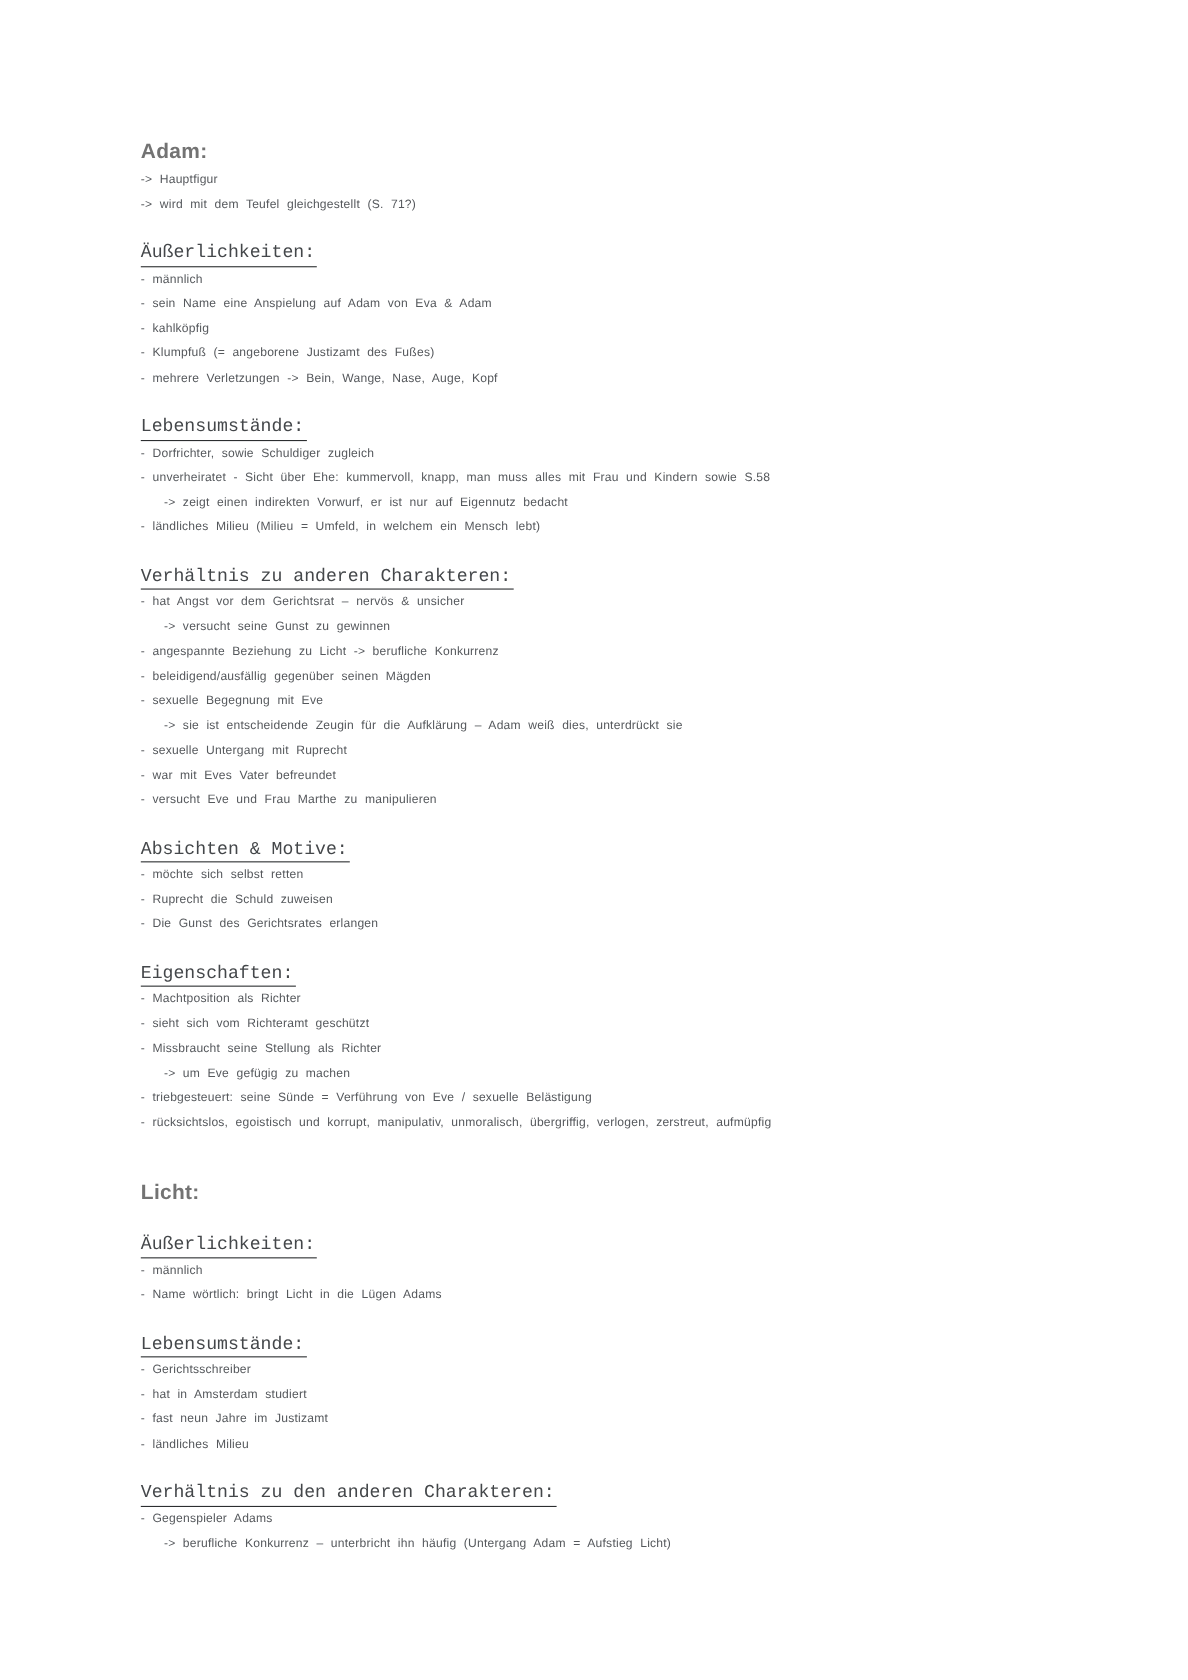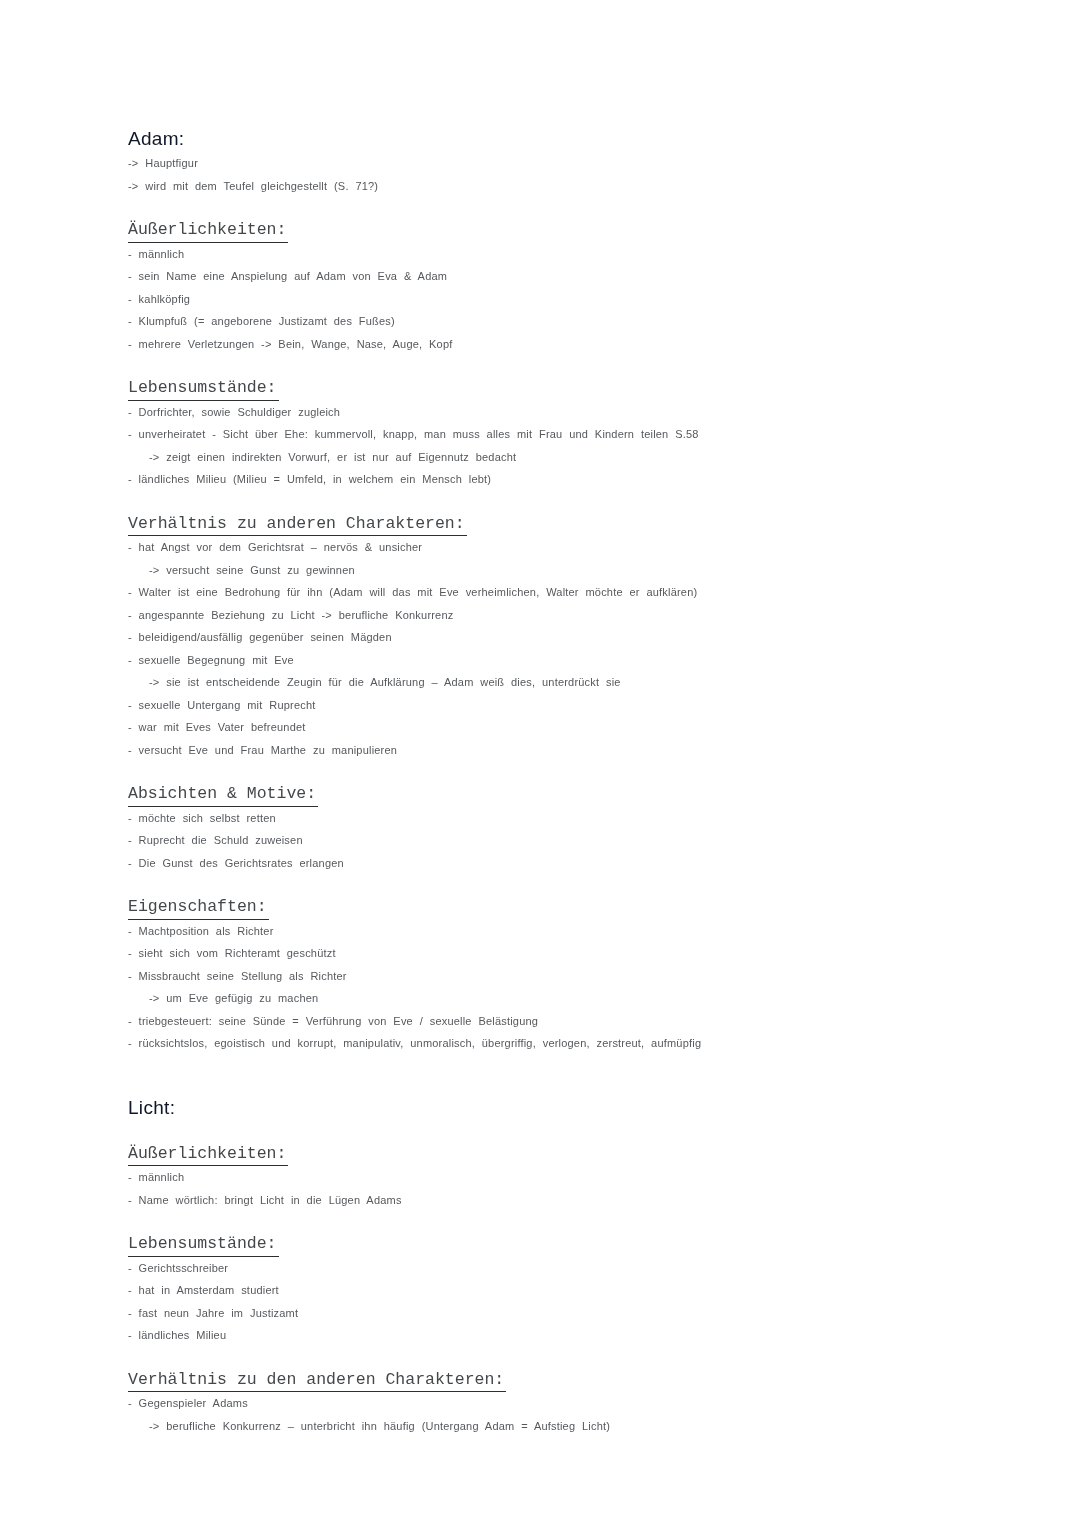--- a/index.html
+++ b/index.html
@@ -27,22 +27,22 @@
     letter-spacing: 0.2px;
     word-spacing: 3.5px;
     white-space: nowrap;
   }
   .sub {
     padding-left: 21px;
   }
   .char-title {
     font-size: 19px;
     line-height: 26px;
-    font-weight: normal;
-    color: #0f172a;
+    font-weight: bold;
+    color: #737373;
     letter-spacing: 0.3px;
   }
   .char-block + .char-block {
     margin-top: 40px;
   }
   .section {
     margin-top: 22px;
   }
   .section-heading {
     font-size: 16.5px;
@@ -73,30 +73,29 @@
       <div class="line">- männlich</div>
       <div class="line">- sein Name eine Anspielung auf Adam von Eva &amp; Adam</div>
       <div class="line">- kahlköpfig</div>
       <div class="line">- Klumpfuß (= angeborene Justizamt des Fußes)</div>
       <div class="line">- mehrere Verletzungen -&gt; Bein, Wange, Nase, Auge, Kopf</div>
     </div>
 
     <div class="section">
       <div class="section-heading"><span class="u">Lebensumstände:</span></div>
       <div class="line">- Dorfrichter, sowie Schuldiger zugleich</div>
-      <div class="line">- unverheiratet - Sicht über Ehe: kummervoll, knapp, man muss alles mit Frau und Kindern teilen S.58</div>
+      <div class="line">- unverheiratet - Sicht über Ehe: kummervoll, knapp, man muss alles mit Frau und Kindern sowie S.58</div>
       <div class="line sub">-&gt; zeigt einen indirekten Vorwurf, er ist nur auf Eigennutz bedacht</div>
       <div class="line">- ländliches Milieu (Milieu = Umfeld, in welchem ein Mensch lebt)</div>
     </div>
 
     <div class="section">
       <div class="section-heading"><span class="u">Verhältnis zu anderen Charakteren:</span></div>
       <div class="line">- hat Angst vor dem Gerichtsrat – nervös &amp; unsicher</div>
       <div class="line sub">-&gt; versucht seine Gunst zu gewinnen</div>
-      <div class="line">- Walter ist eine Bedrohung für ihn (Adam will das mit Eve verheimlichen, Walter möchte er aufklären)</div>
       <div class="line">- angespannte Beziehung zu Licht -&gt; berufliche Konkurrenz</div>
       <div class="line">- beleidigend/ausfällig gegenüber seinen Mägden</div>
       <div class="line">- sexuelle Begegnung mit Eve</div>
       <div class="line sub">-&gt; sie ist entscheidende Zeugin für die Aufklärung – Adam weiß dies, unterdrückt sie</div>
       <div class="line">- sexuelle Untergang mit Ruprecht</div>
       <div class="line">- war mit Eves Vater befreundet</div>
       <div class="line">- versucht Eve und Frau Marthe zu manipulieren</div>
     </div>
 
     <div class="section">

